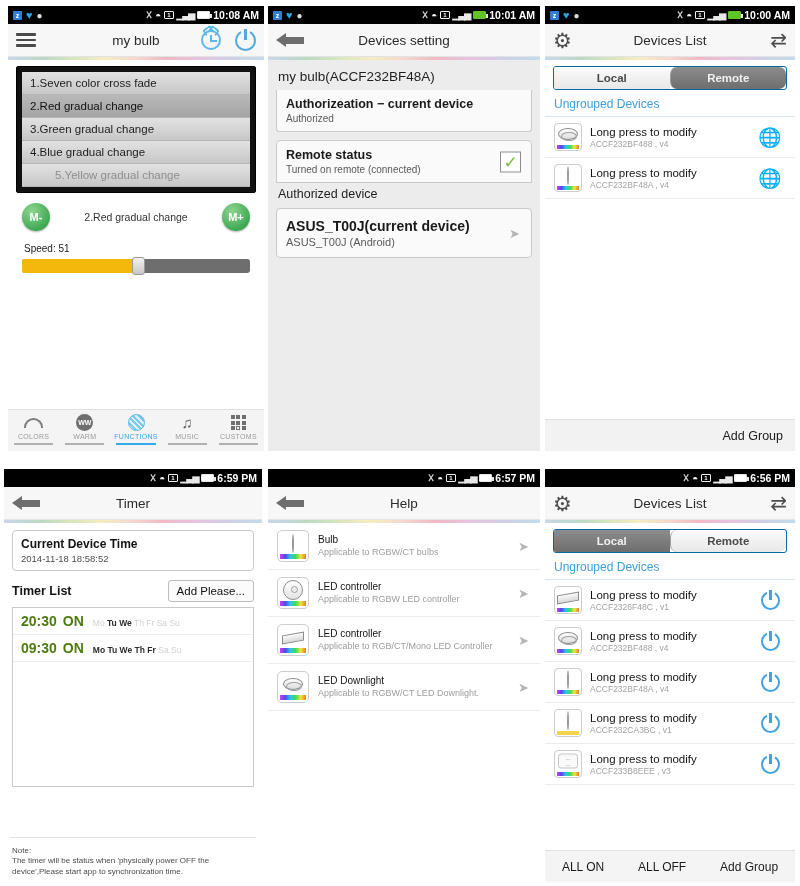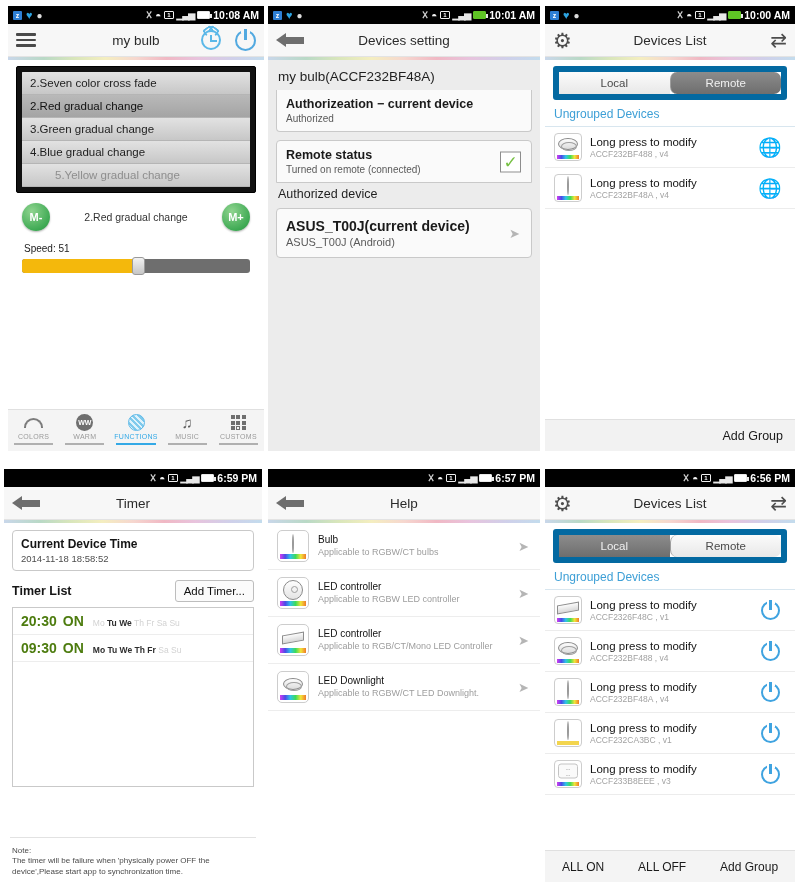--- a/index.html
+++ b/index.html
@@ -120,21 +120,21 @@
   .card .t{ font-size:12.5px; font-weight:bold; color:#1a1a1a;}
   .card .s{ font-size:10px; color:#5a5a5a; margin-top:2px;}
   .chk{ position:absolute; right:10px; top:50%; transform:translateY(-50%);
         width:21px;height:21px;border:1.5px solid #8d8d8d;background:#fff;
         display:flex;align-items:center;justify-content:center;color:#76c043;font-size:17px;line-height:1;}
   .sec-lb{ font-size:12.5px; color:#1f1f1f; padding:4px 10px 7px 10px;}
   .arrow-r{ position:absolute; right:11px; top:50%; transform:translateY(-50%);
     color:#b5b5b5; font-size:13px;}
 
   
-  .segwrap{ display:flex; margin:6px 8px 0 8px; border:6px solid #0369a1; border-radius:3px; overflow:hidden;}
+  .segwrap{ display:flex; margin:6px 8px 0 8px; border:1px solid #0369a1; border-radius:3px; overflow:hidden;font-weight:bold;}
   .seg{ flex:1; text-align:center; font-size:11.5px; padding:5px 0; color:#4a4a4a;
         background:linear-gradient(to bottom,#fbfbfb,#e8e8e8);}
   .seg.on{ background:linear-gradient(to bottom,#8c8c8c,#6e6e6e); color:#f0f0f0;}
   .seg + .seg{ border-left:1px solid #9e9e9e;border-radius:7px;}
   .grp-lb{ font-size:12px; color:#3d9fd6; padding:7px 9px 5px 9px; border-bottom:1px solid #d8e6ef;}
   .dev-row{ display:flex; align-items:center; padding:6px 9px; border-bottom:1px solid #ececec;}
   .dev-ic{ width:28px;height:28px;border:1px solid #cdcdcd;border-radius:4px;background:#fff;
            position:relative; overflow:hidden; flex:0 0 auto;}
   .dev-ic .gl{ position:absolute;left:2px;right:2px;bottom:1.5px;height:4px;
     background:linear-gradient(to right,#d63df0,#4a4ae8,#2fc4e8,#3ddc58,#f2e43a,#f07a2a);}
@@ -246,21 +246,21 @@
         <span class="pwr-ico">
             <i class="pwr-notch"></i>
             <i class="pwr-stem"></i>
           </span>
       </div>
     </div>
     <div class="rainbow"></div>
 
     <div class="fn-list-wrap">
       <div class="fn-list">
-        <div class="fn-row">2.Seven color cross fade</div>
+        <div class="fn-row">1.Seven color cross fade</div>
         <div class="fn-row sel">2.Red gradual change</div>
         <div class="fn-row">3.Green gradual change</div>
         <div class="fn-row">4.Blue gradual change</div>
         <div class="fn-row faded">5.Yellow gradual change</div>
       </div>
     </div>
 
     <div class="mrow">
       <div class="mbtn">M-</div>
       <div class="mlabel">2.Red gradual change</div>
@@ -447,21 +447,21 @@
     </div>
     <div class="rainbow"></div>
 
     <div class="tm-card">
       <div class="t">Current Device Time</div>
       <div class="s">2014-11-18 18:58:52</div>
     </div>
 
     <div class="tm-head">
       <div class="lb">Timer List</div>
-      <div class="addtimer">Add Timer...</div>
+      <div class="addtimer">Add Please...</div>
     </div>
 
     <div class="tm-list">
       <div class="tm-row">
         <span class="tm-time">20:30</span>
         <span class="tm-time" style="margin-left:6px">ON</span>
         <span class="tm-days">
           <i>Mo</i> <b>Tu</b>
           <b>We</b> <i>Th</i>
           <i>Fr</i> <i>Sa</i>
@@ -476,21 +476,21 @@
           <b>We</b> <b>Th</b>
           <b>Fr</b> <i>Sa</i>
           <i>Su</i>
         </span>
       </div>
     </div>
 
     <div class="note-div"></div>
     <div class="note">
       <div>Note:</div>
-      <div>The timer will be failure when 'physically power OFF the device',Please start app to synchronization time.</div>
+      <div>The timer will be status when 'physically power OFF the device',Please start app to synchronization time.</div>
     </div>
   </div>
 
   <div class="panel" style="left:268px;top:469px;width:272px;height:413px;">
     <div class="statusbar">
       <span class="sb-right" style="margin-left:auto">
         <span class="sb-bt">𐌗</span>
         <span class="sb-wifi">◓</span>
         <span class="sb-sim">1</span>
         <span class="sb-bars">▁▃▅</span>

